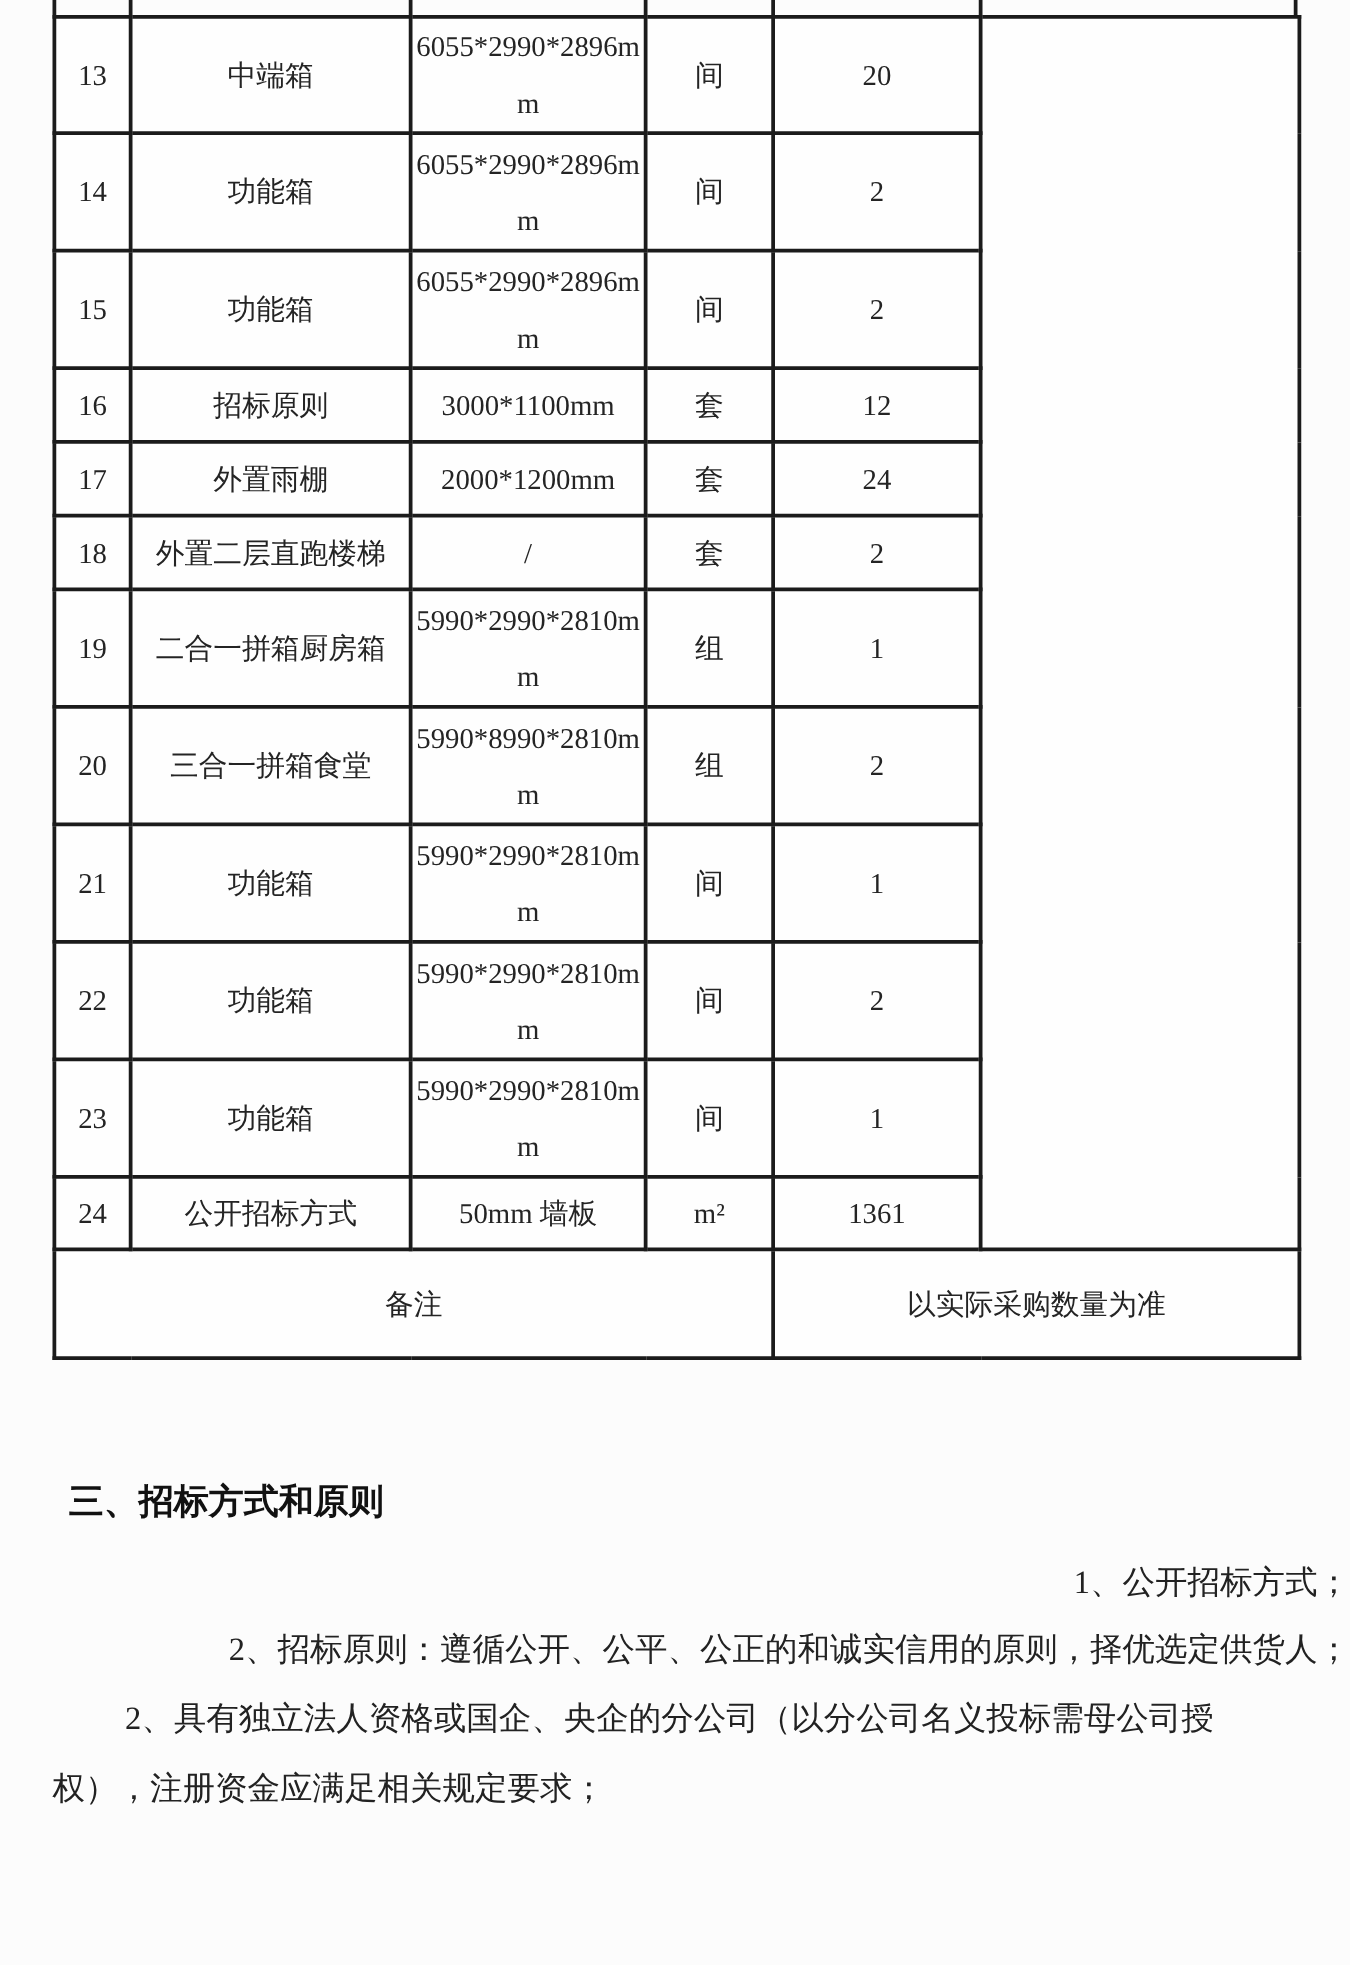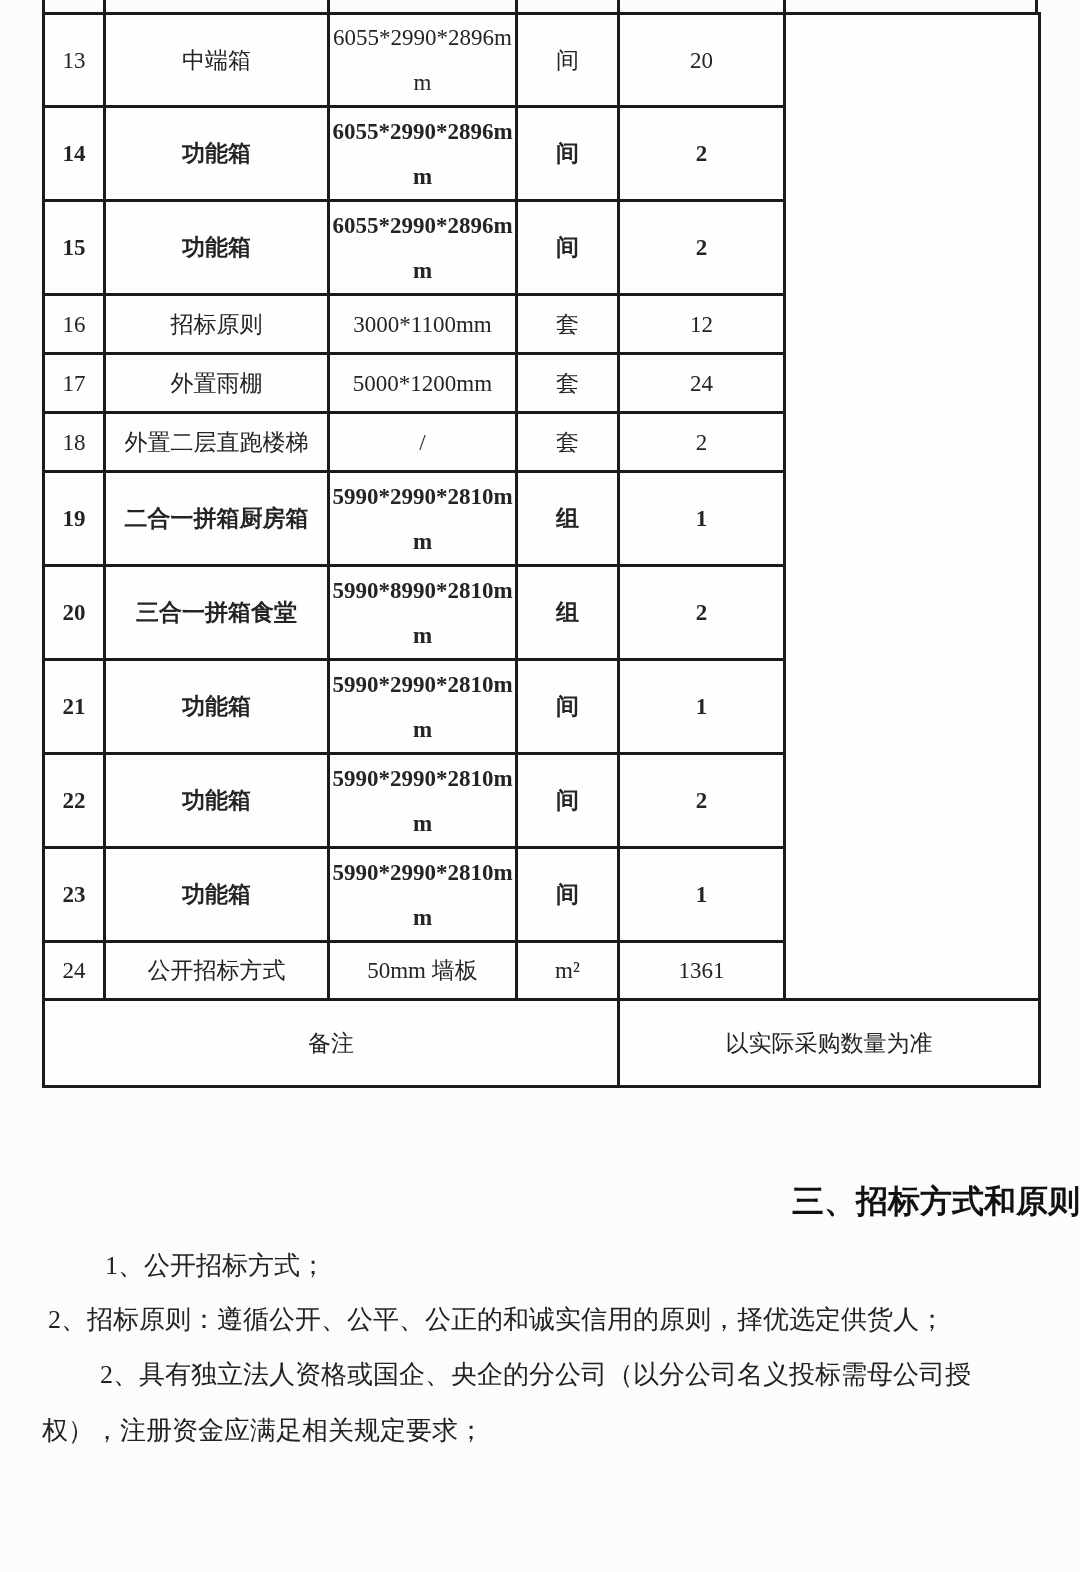--- a/index.html
+++ b/index.html
@@ -27,46 +27,46 @@
   table.spec-table td{
     border:3px solid #1b1b1b;
     text-align:center;
     vertical-align:middle;
     font-size:23px;
     line-height:45px;
     padding:0 2px;
     color:#242424;
     overflow:hidden;
   }
-  tr.tall{height:94px;font-weight:bold;}
+  tr.tall{height:94px;}
   tr.first{height:93px;}
   tr.short{height:59px;}
   tr.r24{height:58px;}
   tr.remark{height:87px;}
   td.cell-spec{word-break:break-all;}
   td.cell-remark-label,td.cell-remark-value{font-size:24px;}
   td.merged-notes{background:#fefefe;}
 
   
   .sec-heading{
     font-family:"Liberation Sans","DejaVu Sans",sans-serif;
     font-weight:bold;
-    font-size:32px;
+    font-size:28px;
     line-height:36px;
     color:#111;
     margin:0 0 0 55px;
-    text-align:right;
   }
   .sec-heading.first-heading{margin-top:86px;}
   .sec-heading.second-heading{margin-top:36px;}
   .sec-item{
     font-size:26px;
     line-height:34px;
     color:#222;
     margin:0 0 0 105px;
+    text-align:right;
   }
   .sec-item.i1a{margin-top:30px;}
   .sec-item.i1b{margin-top:20px;margin-left:48px;}
   .sec-item.i2a{margin-top:28px;}
   .sec-para{
     font-size:26px;
     line-height:56px;
     color:#222;
     margin:10px 42px 0 42px;
     width:996px;
@@ -123,21 +123,21 @@
       <tr class="short">
         <td class="cell-no">16</td>
         <td class="cell-name">招标原则</td>
         <td class="cell-spec">3000*1100mm</td>
         <td class="cell-unit">套</td>
         <td class="cell-qty">12</td>
       </tr>
       <tr class="short">
         <td class="cell-no">17</td>
         <td class="cell-name">外置雨棚</td>
-        <td class="cell-spec">5000*1200mm</td>
+        <td class="cell-spec">2000*1200mm</td>
         <td class="cell-unit">套</td>
         <td class="cell-qty">24</td>
       </tr>
       <tr class="short">
         <td class="cell-no">18</td>
         <td class="cell-name">外置二层直跑楼梯</td>
         <td class="cell-spec">/</td>
         <td class="cell-unit">套</td>
         <td class="cell-qty">2</td>
       </tr>

